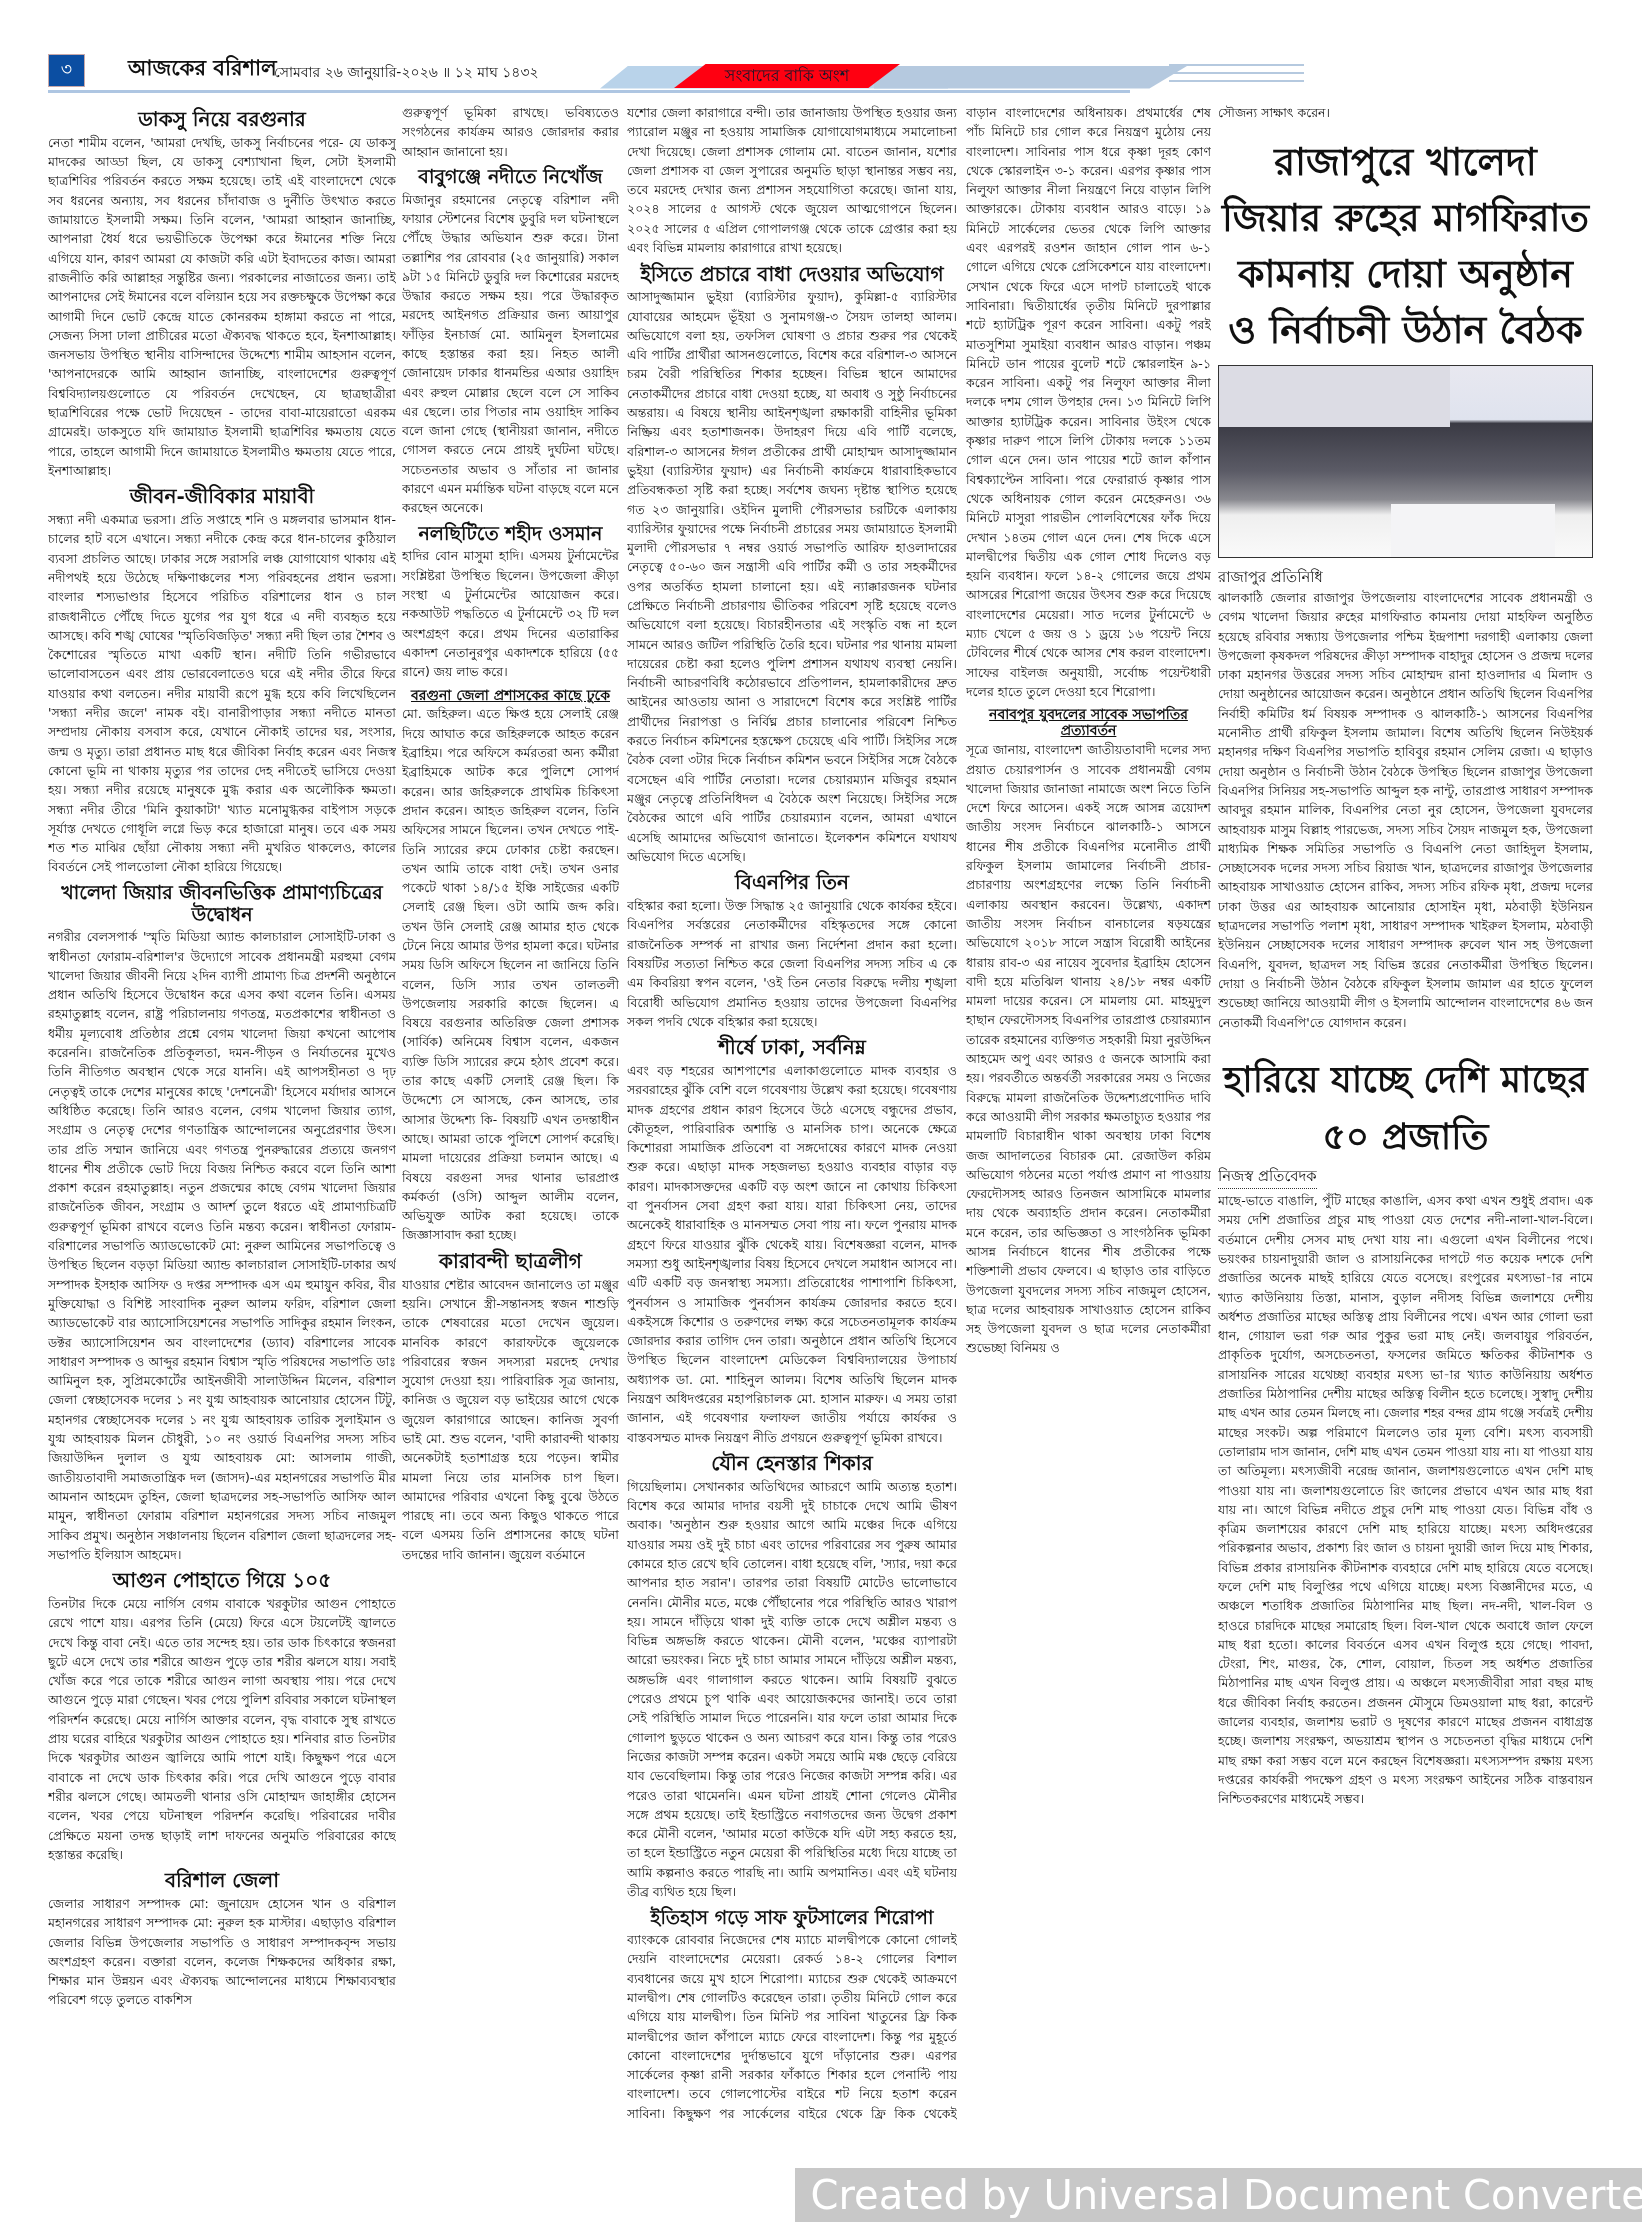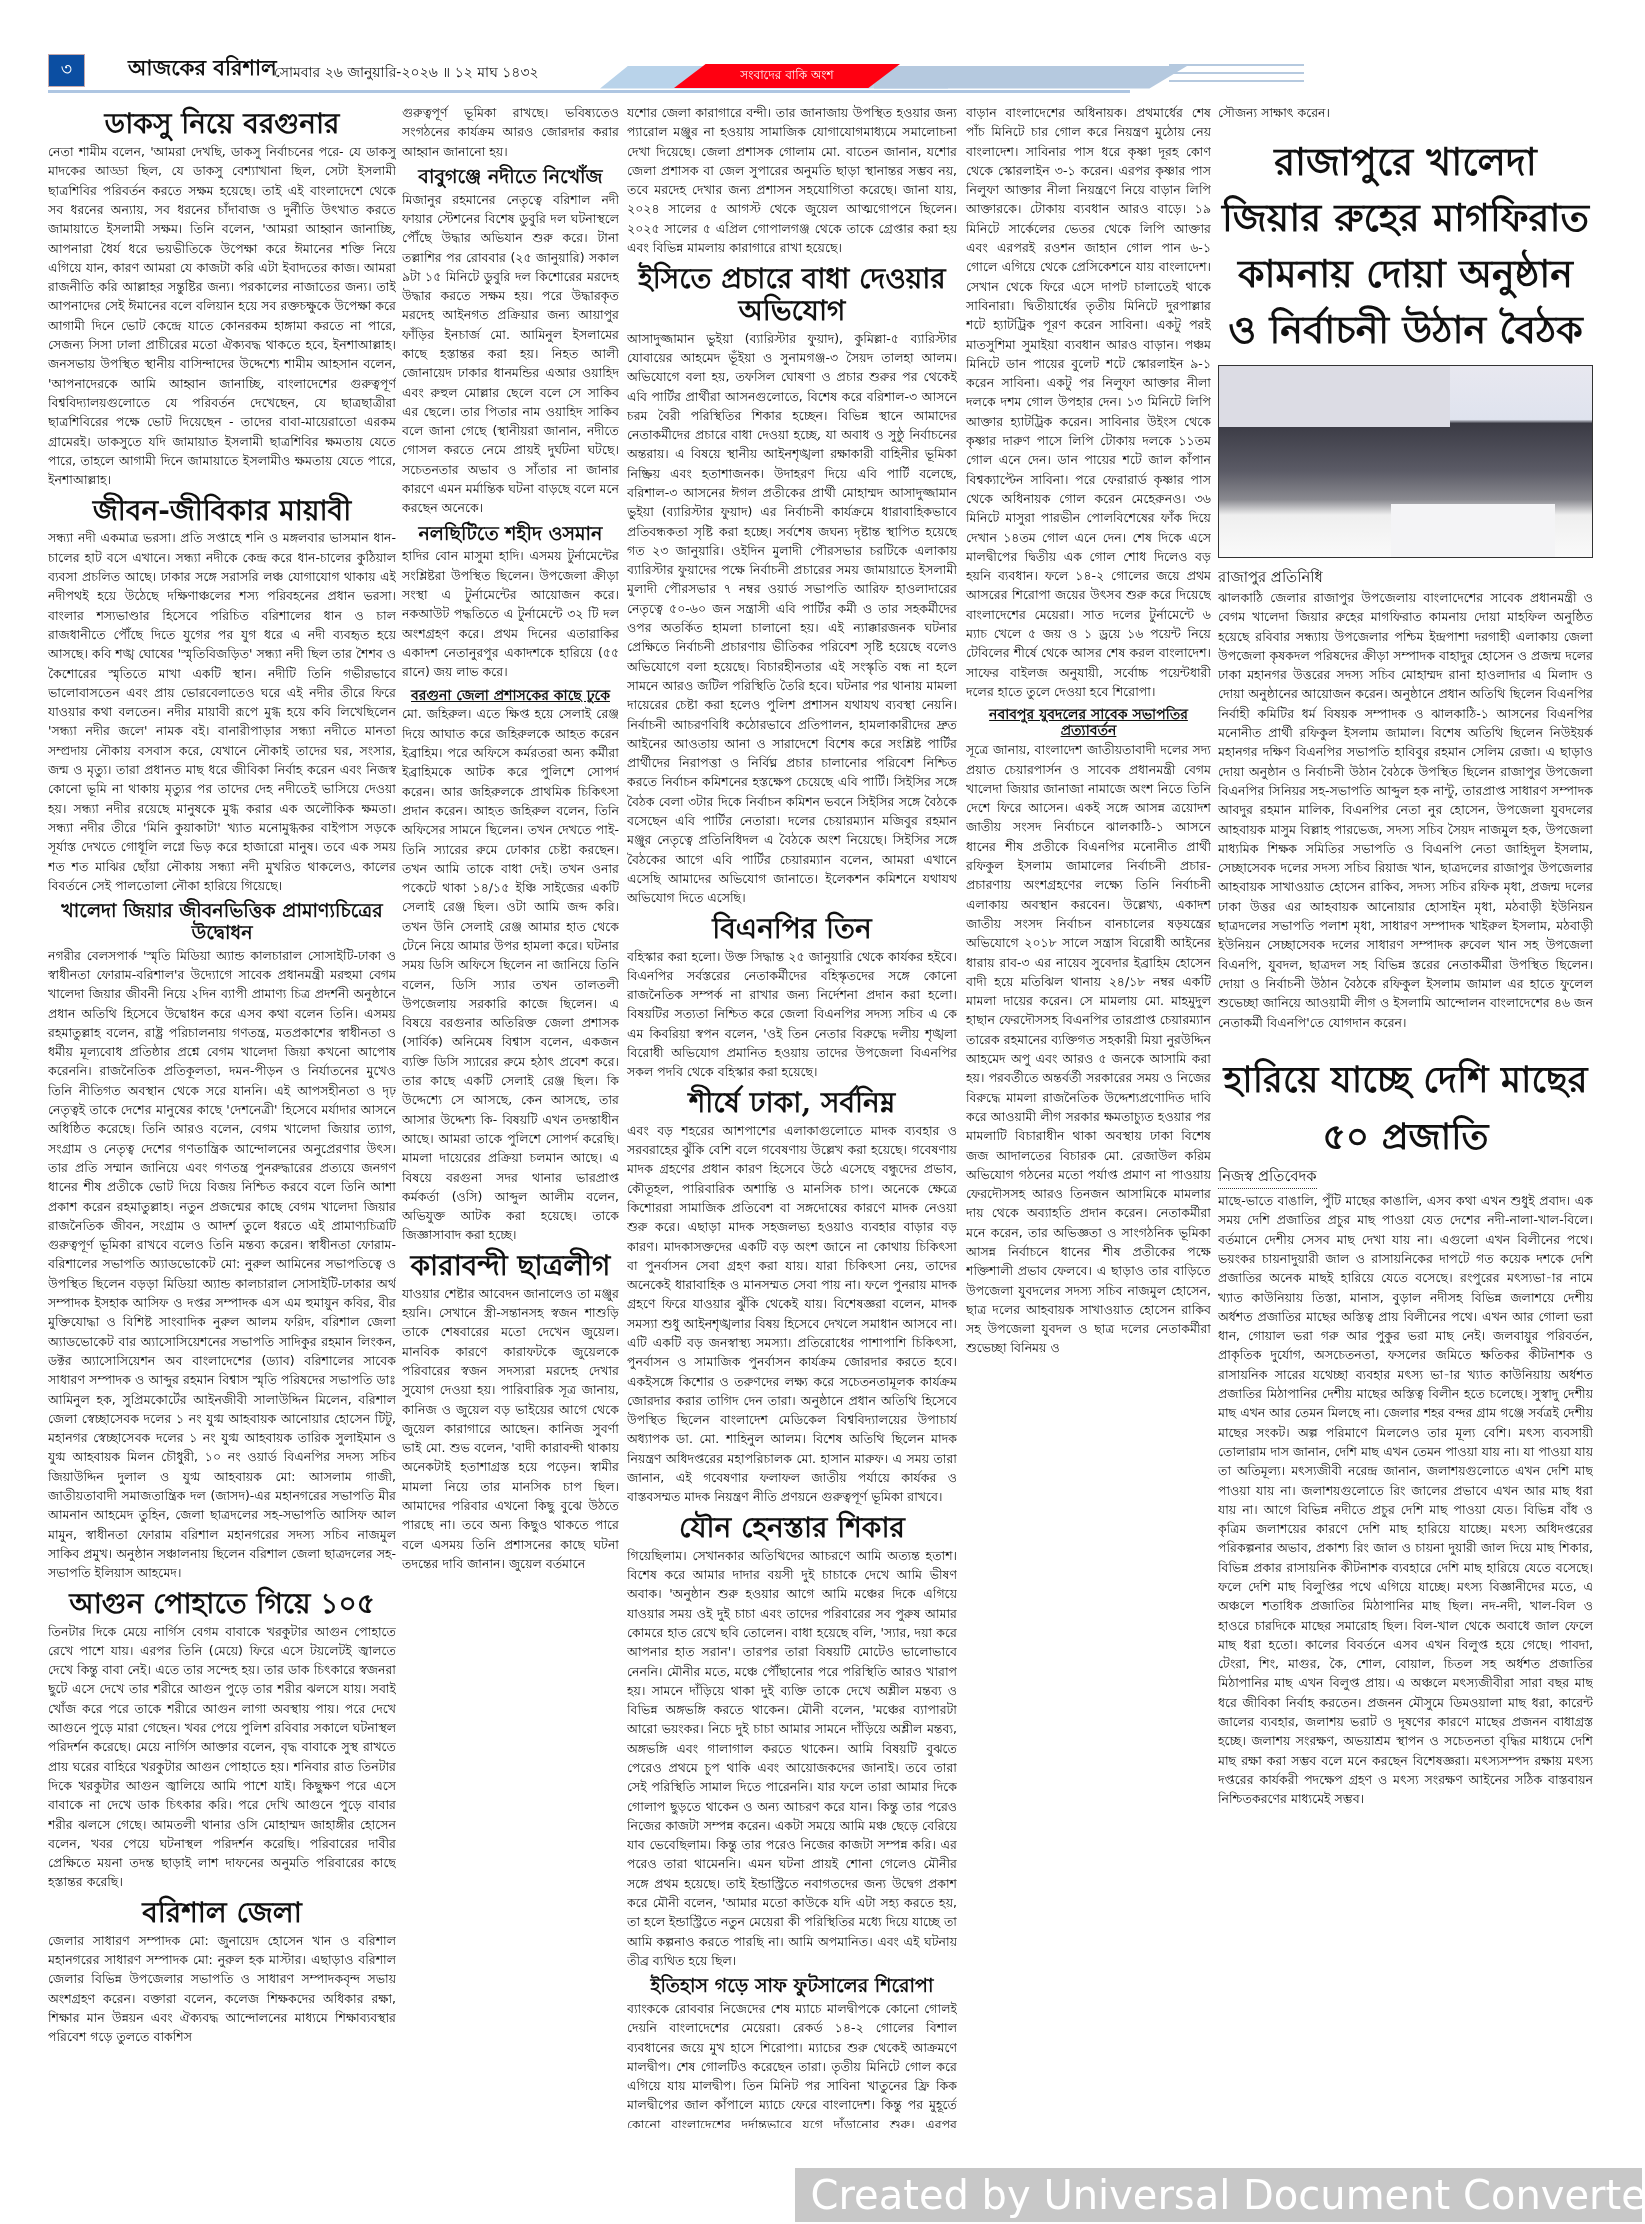--- a/index.html
+++ b/index.html
@@ -2,30 +2,30 @@
 <html style="font-size:14px"><head>
 <meta charset="utf-8">
 <style>
   html,body{margin:0;padding:0;background:#fff;}
   body{width:1646px;height:2225px;position:relative;overflow:hidden;font-family:"DejaVu Sans",sans-serif;color:#111;}
   .header{position:absolute;left:48px;top:52px;width:1595px;height:37px;}
   .page-num{position:absolute;left:0;top:1.7px;width:37px;height:33px;background:#0b4ea2;border:1.7px solid #c9a9a9;color:#fff;font-size:17.4px;display:flex;align-items:center;justify-content:center;box-sizing:border-box;}
   .paper-name{position:absolute;left:80px;top:0;font-family:"DejaVu Serif",serif;font-size:21px;font-weight:bold;}
   .date-line{position:absolute;left:226px;top:8.7px;font-size:14px;}
   .hdr-band-l{position:absolute;left:552px;top:14px;width:348px;height:22.6px;background:#b9d3ea;clip-path:polygon(8% 0,100% 0,100% 100%,0 100%);}
-  .hdr-red{position:absolute;left:626px;top:12px;width:226px;height:24px;background:#ff0011;clip-path:polygon(14% 0,100% 0,86% 100%,0 100%);color:#ffffff;font-size:12px;display:flex;align-items:center;justify-content:center;}
+  .hdr-red{position:absolute;left:626px;top:12px;width:226px;height:24px;background:#ff0011;clip-path:polygon(14% 0,100% 0,86% 100%,0 100%);color:#0f172a;font-size:16px;display:flex;align-items:center;justify-content:center;}
   .hdr-band-r{position:absolute;left:826px;top:14px;width:313px;height:22.6px;background:#b5c9df;clip-path:polygon(0 0,100% 0,88% 100%,0 100%);}
   .hdr-lines{position:absolute;left:1121px;top:12px;width:135px;height:21px;border-top:2.6px solid #b5c9df;}
   .hdr-lines::before{content:"";position:absolute;left:0;right:0;top:6px;border-top:2.6px solid #b5c9df;}
   .hdr-lines::after{content:"";position:absolute;left:0;right:0;top:14px;border-top:2.6px solid #b5c9df;}
   .hdr-rule{position:absolute;left:0;top:38px;width:1082px;height:2.6px;background:#aec6e2;}
   .col{position:absolute;font-size:12.5px;line-height:19.3px;text-align:justify;overflow:hidden;}
   .col p{margin:0;}
   .hl{font-family:"DejaVu Serif",serif;font-weight:bold;text-align:center;margin:5.2px 0 1.7px 0;line-height:1.15;}
-  .hl-md{font-size:28px;}
+  .hl-md{font-size:20px;}
   .hl-sm{font-size:19px;}
   .hl-xs{font-size:14px;text-decoration:underline;}
   .c1{left:48px;top:103px;width:348px;height:2025px;}
   .c2{left:402px;top:103px;width:217px;height:2025px;}
   .c3{left:627px;top:103px;width:330px;height:2025px;}
   .c4{left:966px;top:103px;width:245px;height:2025px;}
   .c5{left:1218px;top:103px;width:375px;height:2025px;}
   .big-hl{font-family:"DejaVu Serif",serif;font-weight:bold;font-size:38px;line-height:56px;text-align:center;margin:12px 0 7px 0;}
   .huge-hl{font-family:"DejaVu Serif",serif;font-weight:bold;font-size:36px;line-height:57px;text-align:center;margin:19px 0 1.7px 0;}
   .photo{width:375px;height:193px;margin:0 0 8.7px 0;border:0.9px solid #333;box-sizing:border-box;

